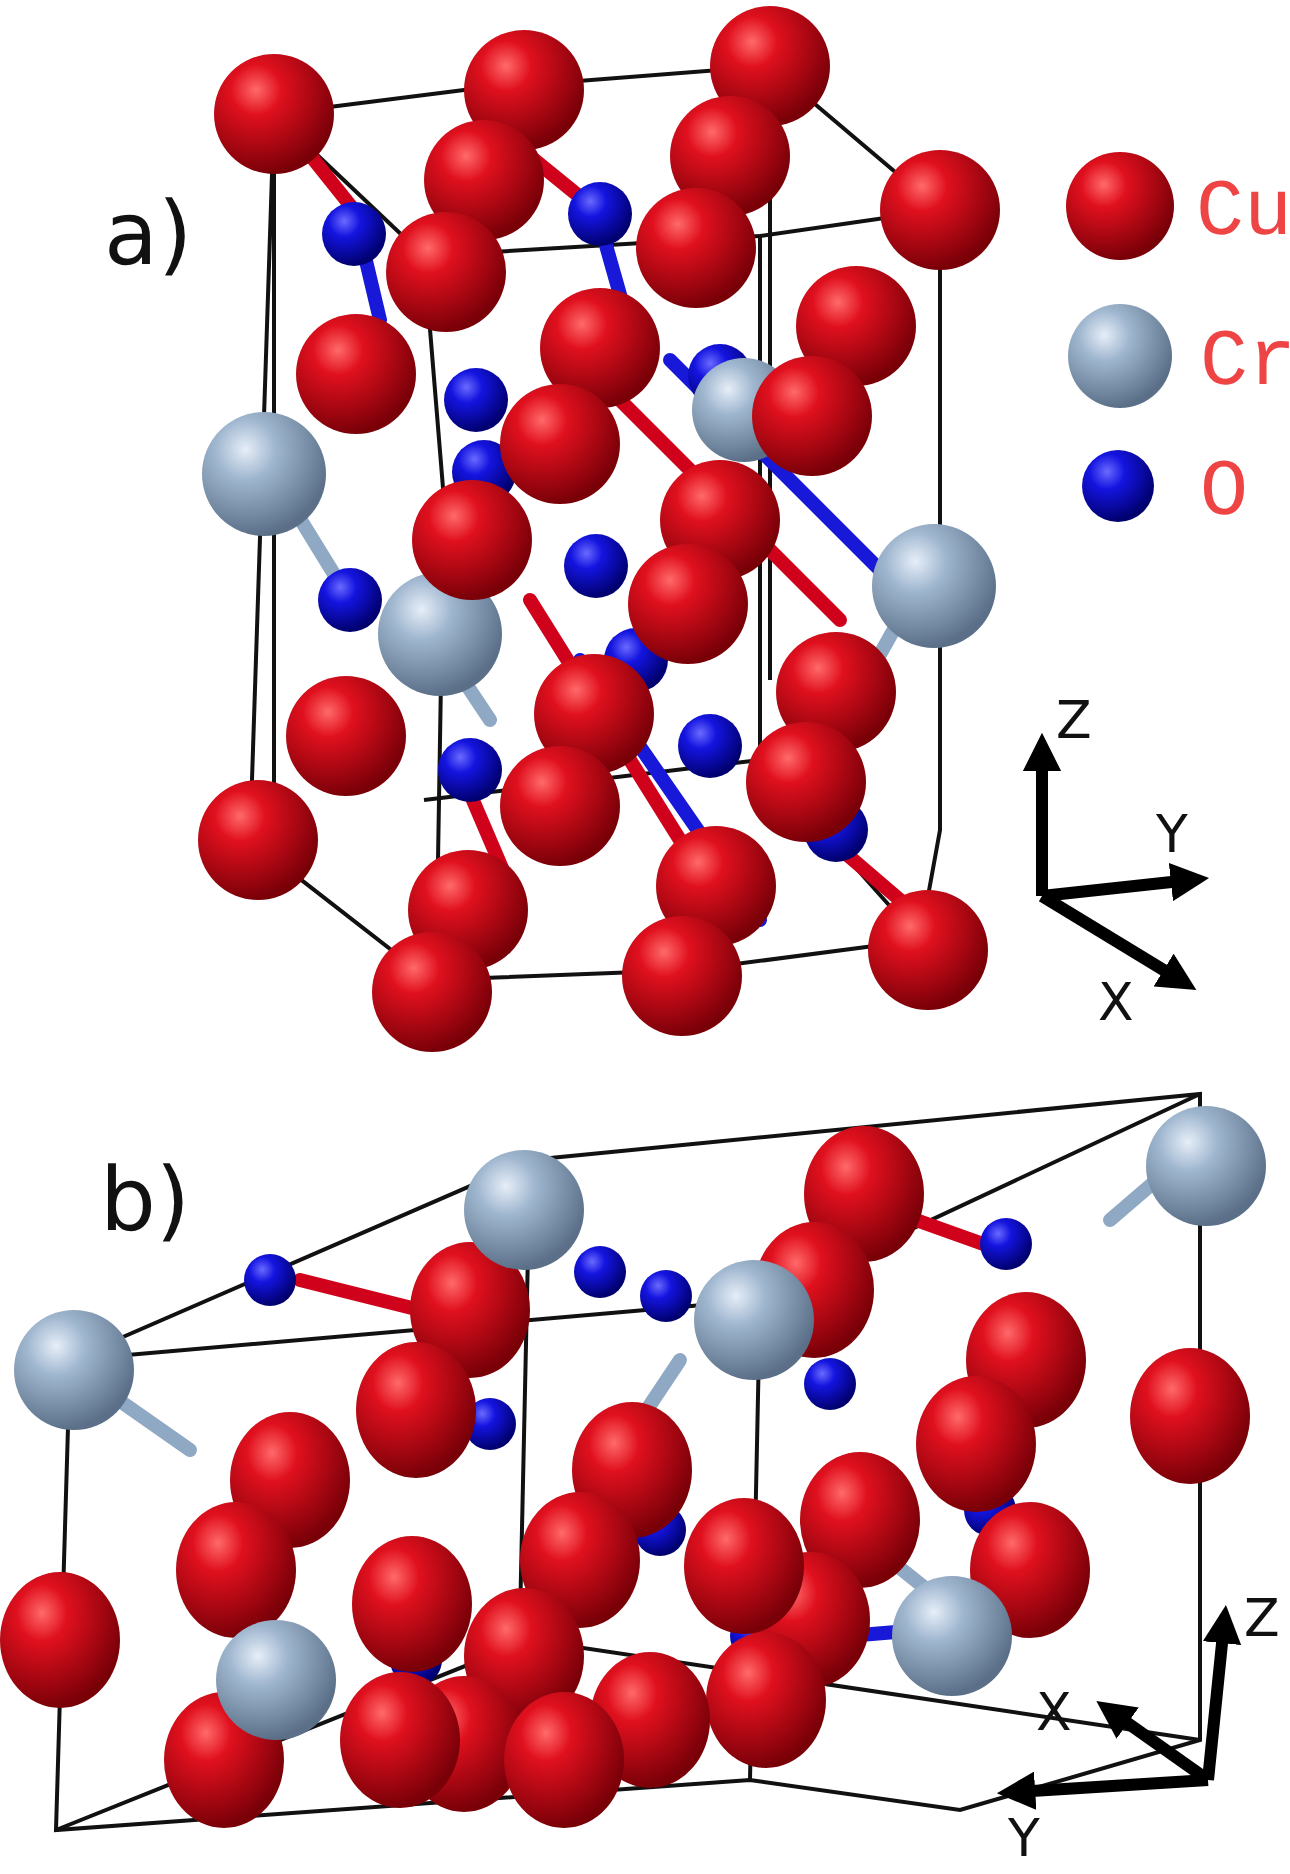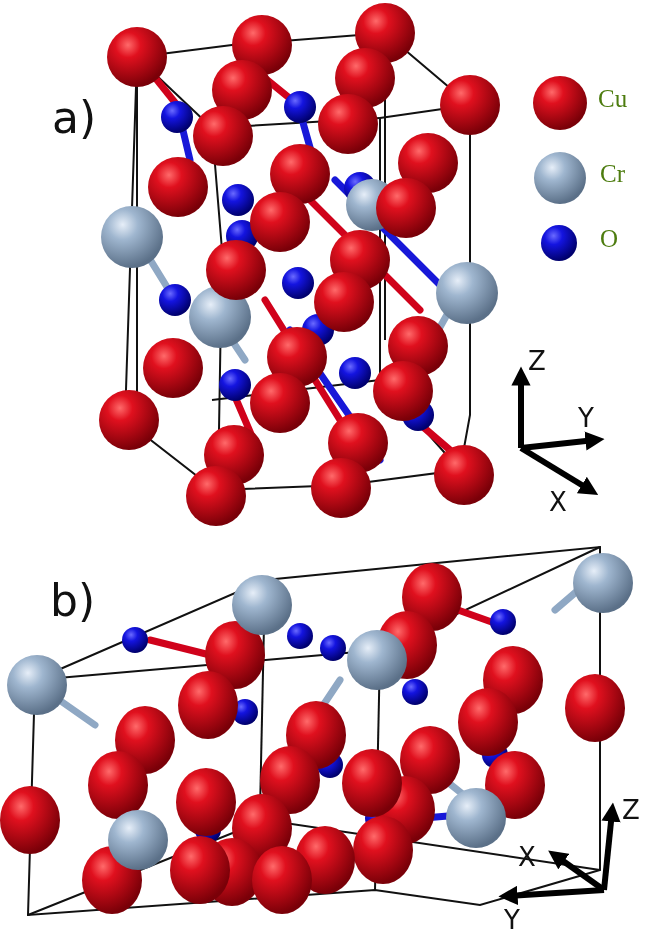--- a/index.html
+++ b/index.html
@@ -1,22 +1,22 @@
 <!DOCTYPE html>
 <html><head>
 <meta charset="utf-8">
 <style>
   html, body { margin:0; padding:0; background:#ffffff; }
   body { width:645px; height:937px; position:relative; overflow:hidden;
          font-family:"DejaVu Sans", sans-serif; }
   #fig { position:absolute; left:0; top:0; width:645px; height:937px; }
   .panel-label { position:absolute; font-family:"DejaVu Sans", sans-serif;
                  font-size:44px; color:#111; }
-  .legend-item { position:absolute; font-family:Liberation Serif, serif;
-                 font-size:25px; color:#4d7c0f; }
+  .legend-item { position:absolute; font-family:Liberation Mono, monospace;
+                 font-size:40px; color:#ef4444; }
   .axis-lbl { position:absolute; font-family:"DejaVu Sans", sans-serif;
               font-size:26px; color:#111; }
 </style>
 </head>
 <body>
 
 <svg id="fig" viewBox="0 0 645 937" xmlns="http://www.w3.org/2000/svg">
   <defs>
     <radialGradient id="gCu" cx="35%" cy="30%" r="70%">
       <stop offset="0%" stop-color="#ff6a6a"></stop>

